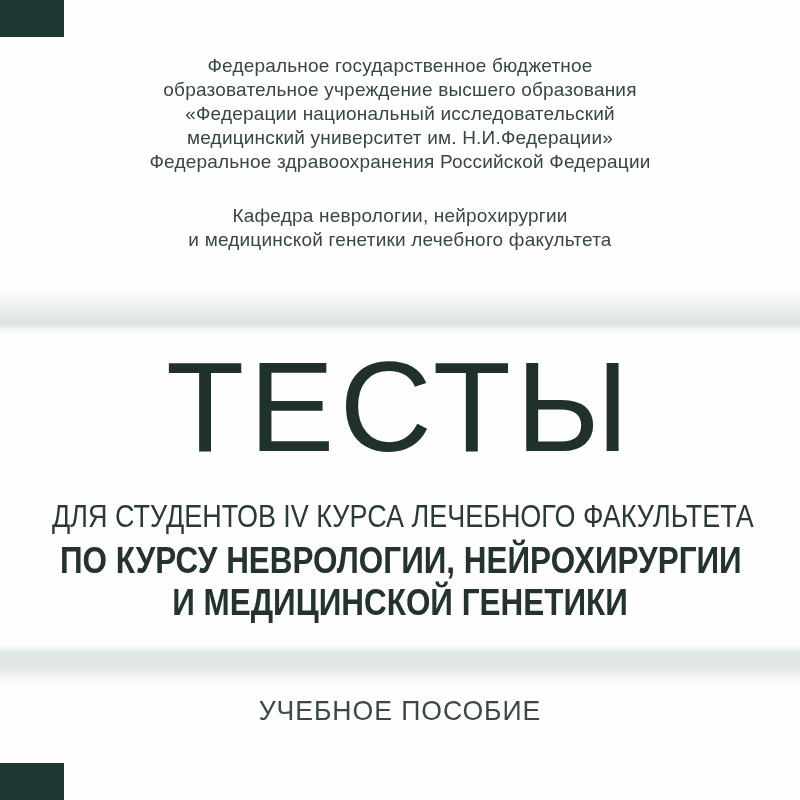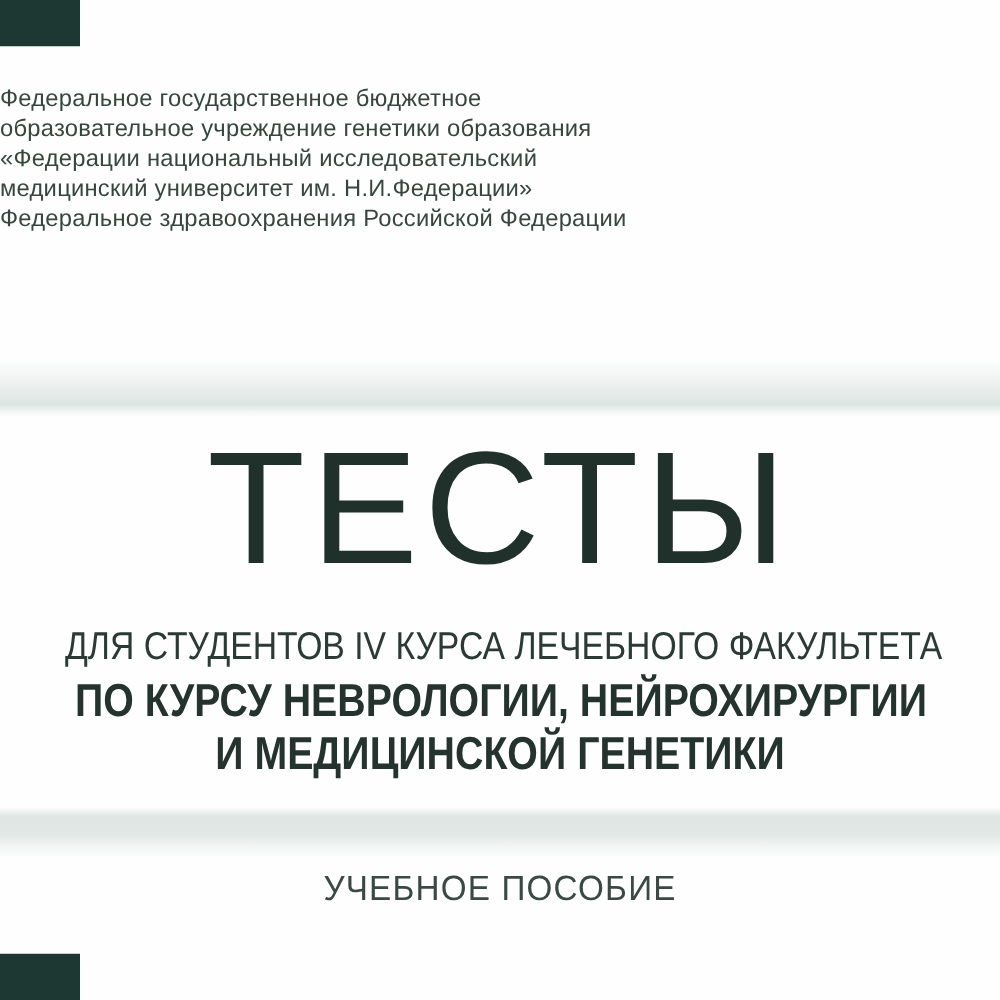--- a/index.html
+++ b/index.html
@@ -37,21 +37,22 @@
       rgba(255,255,255,0) 100%);
   }
   .corner-mark{
     position:absolute;left:0;width:64px;height:37px;
     background:#1d3833;
   }
   .corner-top{top:0;}
   .corner-bottom{top:763px;}
 
   .institution{
-    position:absolute;left:0;top:68px;width:800px;
+    position:absolute;left:0;top:54px;width:800px;
+    text-align:center;
     color:#37463f;
     font-size:19px;line-height:24px;
     letter-spacing:0.2px;
   }
   .department{
     position:absolute;left:0;top:204px;width:800px;
     text-align:center;
     color:#37463f;
     font-size:19px;line-height:24px;
     letter-spacing:0.2px;
@@ -104,26 +105,30 @@
 <div class="cover">
 
   <div class="band band-upper"></div>
   <div class="band band-lower"></div>
 
   <div class="corner-mark corner-top"></div>
   <div class="corner-mark corner-bottom"></div>
 
   <div class="institution">
     <div>Федеральное государственное бюджетное</div>
-    <div>образовательное учреждение генетики образования</div>
+    <div>образовательное учреждение высшего образования</div>
     <div>«Федерации национальный исследовательский</div>
     <div>медицинский университет им. Н.И.Федерации»</div>
     <div>Федеральное здравоохранения Российской Федерации</div>
   </div>
 
+  <div class="department">
+    <div>Кафедра неврологии, нейрохирургии</div>
+    <div>и медицинской генетики лечебного факультета</div>
+  </div>
 
   <h1 class="main-title">ТЕСТЫ</h1>
 
   <div class="audience-line">ДЛЯ СТУДЕНТОВ IV КУРСА ЛЕЧЕБНОГО ФАКУЛЬТЕТА</div>
 
   <div class="course-line course-line-1">ПО КУРСУ НЕВРОЛОГИИ, НЕЙРОХИРУРГИИ</div>
   <div class="course-line course-line-2">И МЕДИЦИНСКОЙ ГЕНЕТИКИ</div>
 
   <div class="edition">УЧЕБНОЕ ПОСОБИЕ</div>
 

